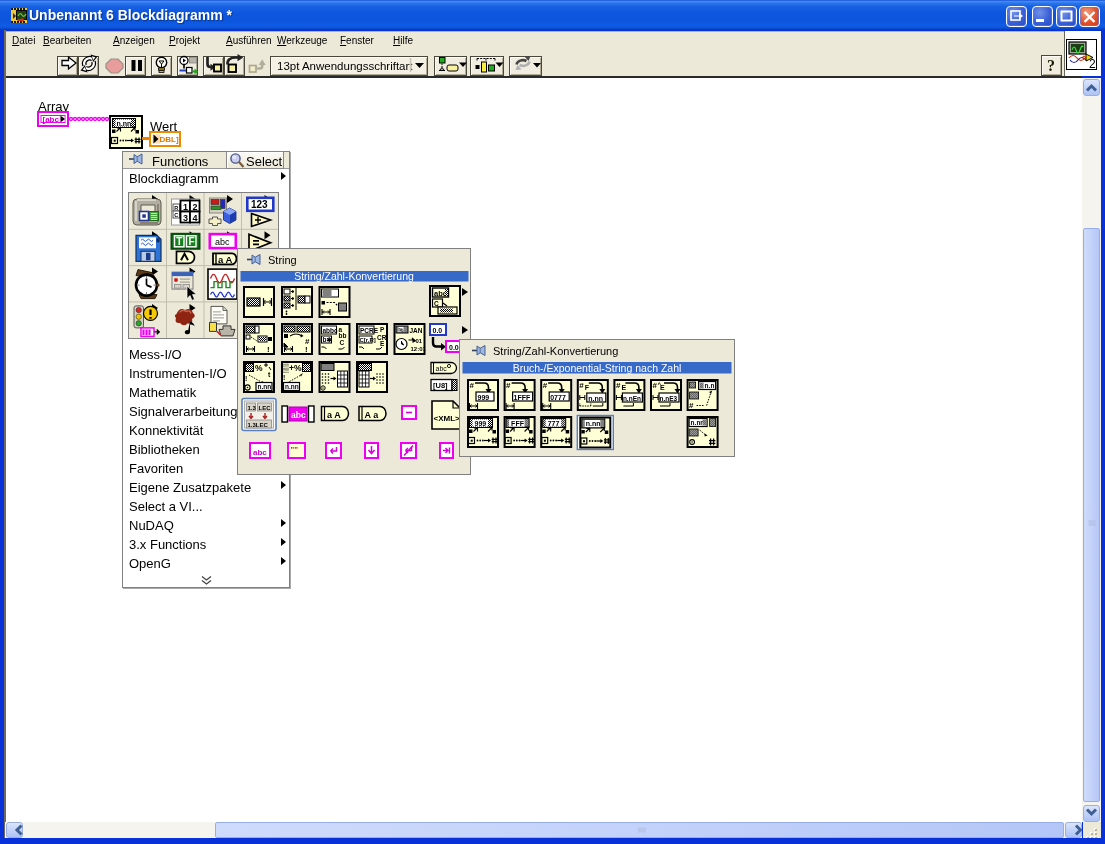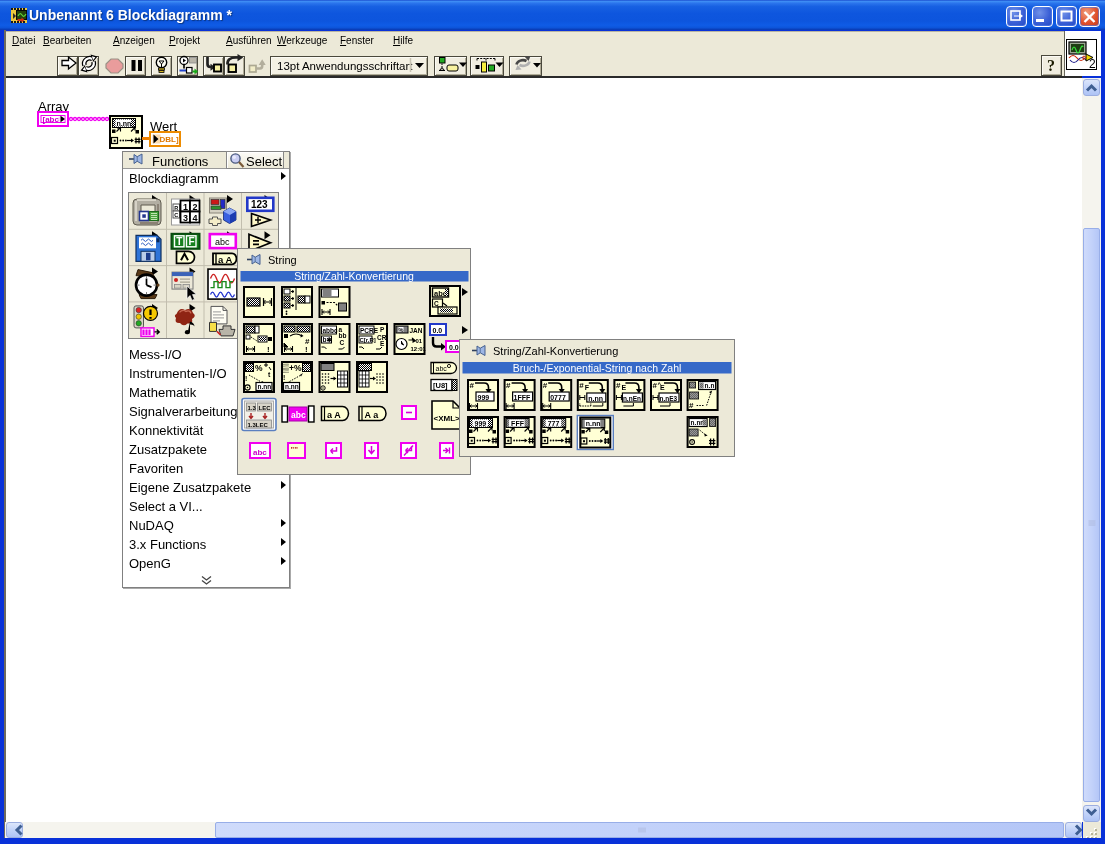--- a/index.html
+++ b/index.html
@@ -473,21 +473,21 @@
     <path d="M12 24.5 h4 v-3.5 h8 v3.5 h4 l-2 6.5 h-12 z" fill="#b8b4a8" stroke="#333" stroke-width="1"></path>
     <path d="M10 26.5 l3.5 3.5" stroke="#cc2222" stroke-width="1.5"></path>
   </g>
 </svg>
 
 <div class="a ptext" style="left:129px;top:347px">Mess-I/O</div>
 <div class="a ptext" style="left:129px;top:366px">Instrumenten-I/O</div>
 <div class="a ptext" style="left:129px;top:385px">Mathematik</div>
 <div class="a ptext" style="left:129px;top:404px">Signalverarbeitung</div>
 <div class="a ptext" style="left:129px;top:423px">Konnektivität</div>
-<div class="a ptext" style="left:129px;top:442px">Zusatzpakete</div>
+<div class="a ptext" style="left:129px;top:442px">Bibliotheken</div>
 <div class="a ptext" style="left:129px;top:461px">Favoriten</div>
 <div class="a ptext" style="left:129px;top:480px">Eigene Zusatzpakete</div>
 <div class="a ptext" style="left:129px;top:499px">Select a VI...</div>
 <div class="a ptext" style="left:129px;top:518px">NuDAQ</div>
 <div class="a ptext" style="left:129px;top:537px">3.x Functions</div>
 <div class="a ptext" style="left:129px;top:556px">OpenG</div>
 <div class="a parrow" style="left:281px;top:481px"></div>
 <div class="a parrow" style="left:281px;top:519px"></div>
 <div class="a parrow" style="left:281px;top:538px"></div>
 <div class="a parrow" style="left:281px;top:557px"></div>

